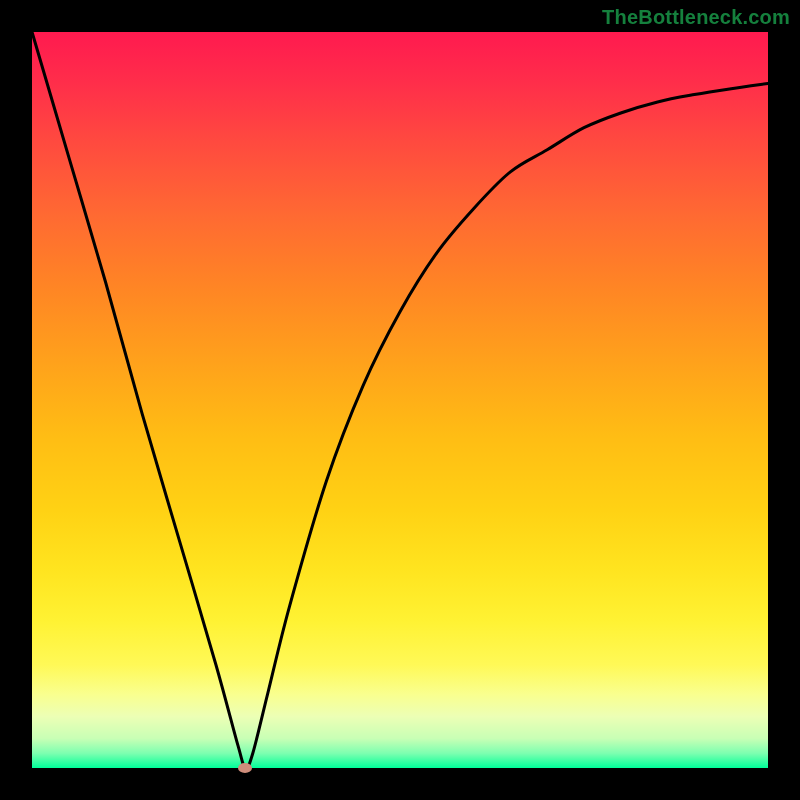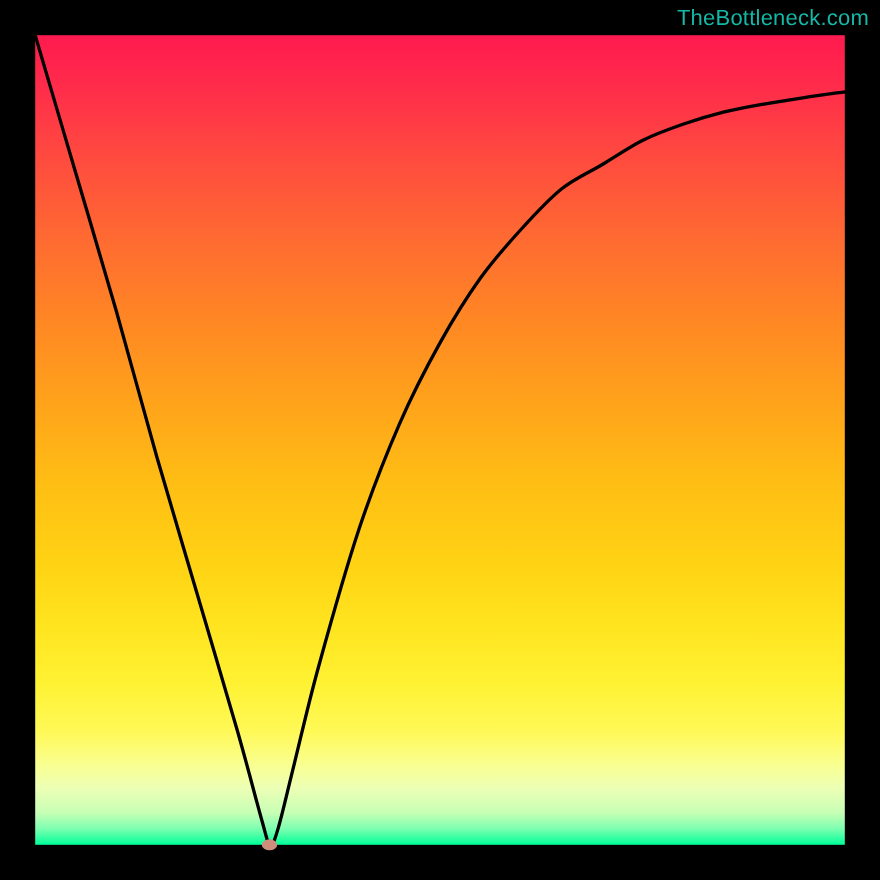--- a/index.html
+++ b/index.html
@@ -39,23 +39,23 @@
       #ecffb5 93%,
       #c8ffb5 96%,
       #7dffb0 98%,
       #00ff99 100%
     );
   }
   .watermark {
     position: absolute;
     top: 6px;
     right: 10px;
-    color: #14b8a6;
+    color: #15803d;
     font-size: 20px;
-    font-weight: 400;
+    font-weight: 700;
     letter-spacing: 0.2px;
     z-index: 5;
     pointer-events: none;
   }
   svg.curve {
     position: absolute;
     left: 0;
     top: 0;
     width: 736px;
     height: 736px;

